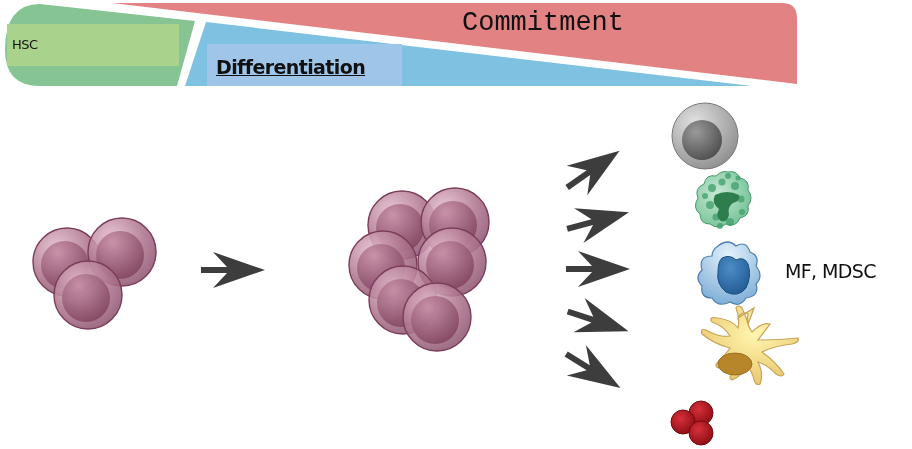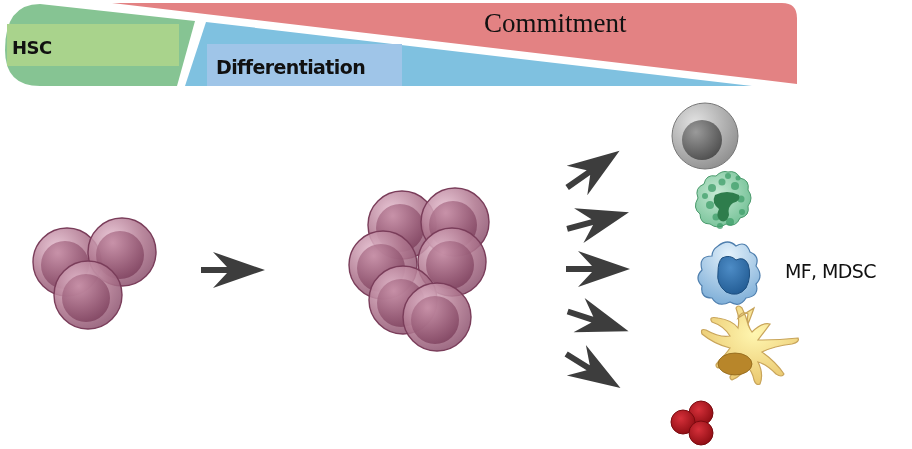--- a/index.html
+++ b/index.html
@@ -1,21 +1,21 @@
 <!DOCTYPE html>
 <html><head>
 <meta charset="utf-8">
 <style>
   html, body { margin: 0; padding: 0; background: #ffffff; }
   body { width: 912px; height: 449px; position: relative; overflow: hidden; font-family: "DejaVu Sans", sans-serif; }
   #canvas { position: absolute; left: 0; top: 0; }
   .label { position: absolute; color: #111; white-space: nowrap; }
-  .hsc-label { left: 12px; top: 37px; font-size: 18px; font-weight: bold; font-family: "DejaVu Sans", sans-serif; letter-spacing: -0.5px; }
-  .diff-label { left: 216px; top: 56px; font-size: 19px; font-weight: bold; font-family: "DejaVu Sans", sans-serif; letter-spacing: -0.6px; }
-  .commit-label { left: 462px; top: 8px; font-size: 27px; font-family: Liberation Serif, serif; margin-left: 22px; }
+  .hsc-label { left: 12px; top: 37px; font-size: 13px; font-weight: normal; font-family: "DejaVu Sans", sans-serif; letter-spacing: -0.5px; }
+  .diff-label { left: 216px; top: 56px; font-size: 19px; font-weight: bold; font-family: "DejaVu Sans", sans-serif; letter-spacing: -0.6px; text-decoration: underline; }
+  .commit-label { left: 462px; top: 8px; font-size: 27px; font-family: Liberation Mono, monospace; }
   .mf-label { left: 785px; top: 260px; font-size: 19px; font-weight: normal; font-family: "DejaVu Sans", sans-serif; letter-spacing: -0.6px; }
 </style>
 </head>
 <body>
 
 <svg id="canvas" width="912" height="449" viewBox="0 0 912 449">
   <defs>
     <radialGradient id="gCellOuter" cx="0.35" cy="0.3" r="0.75">
       <stop offset="0" stop-color="#e6bfd0"></stop>
       <stop offset="0.6" stop-color="#b07890"></stop>

